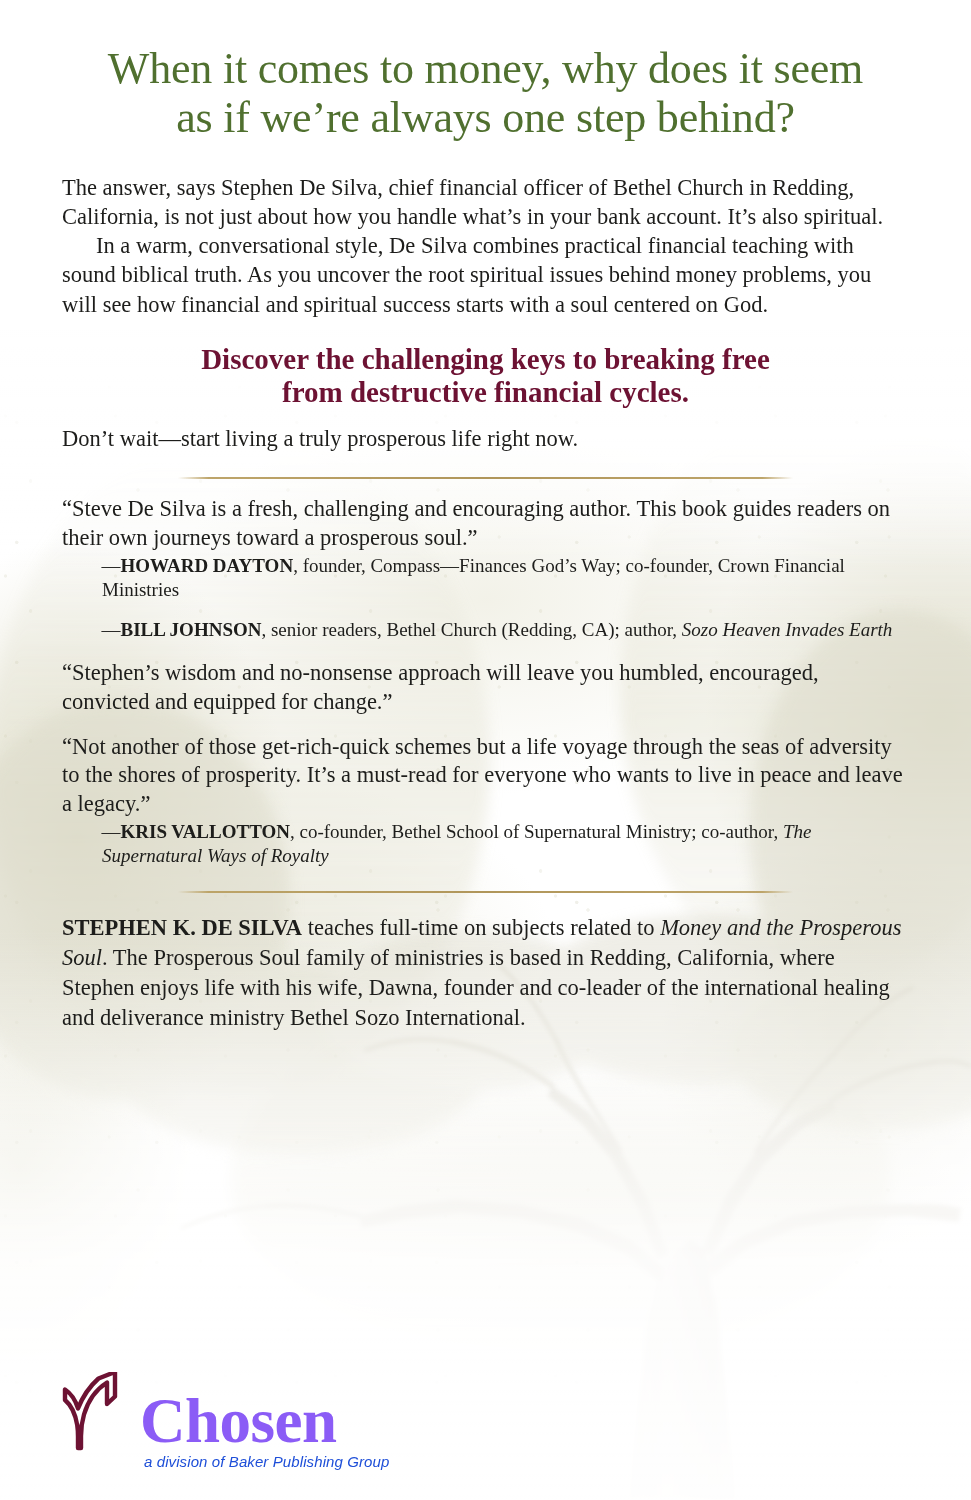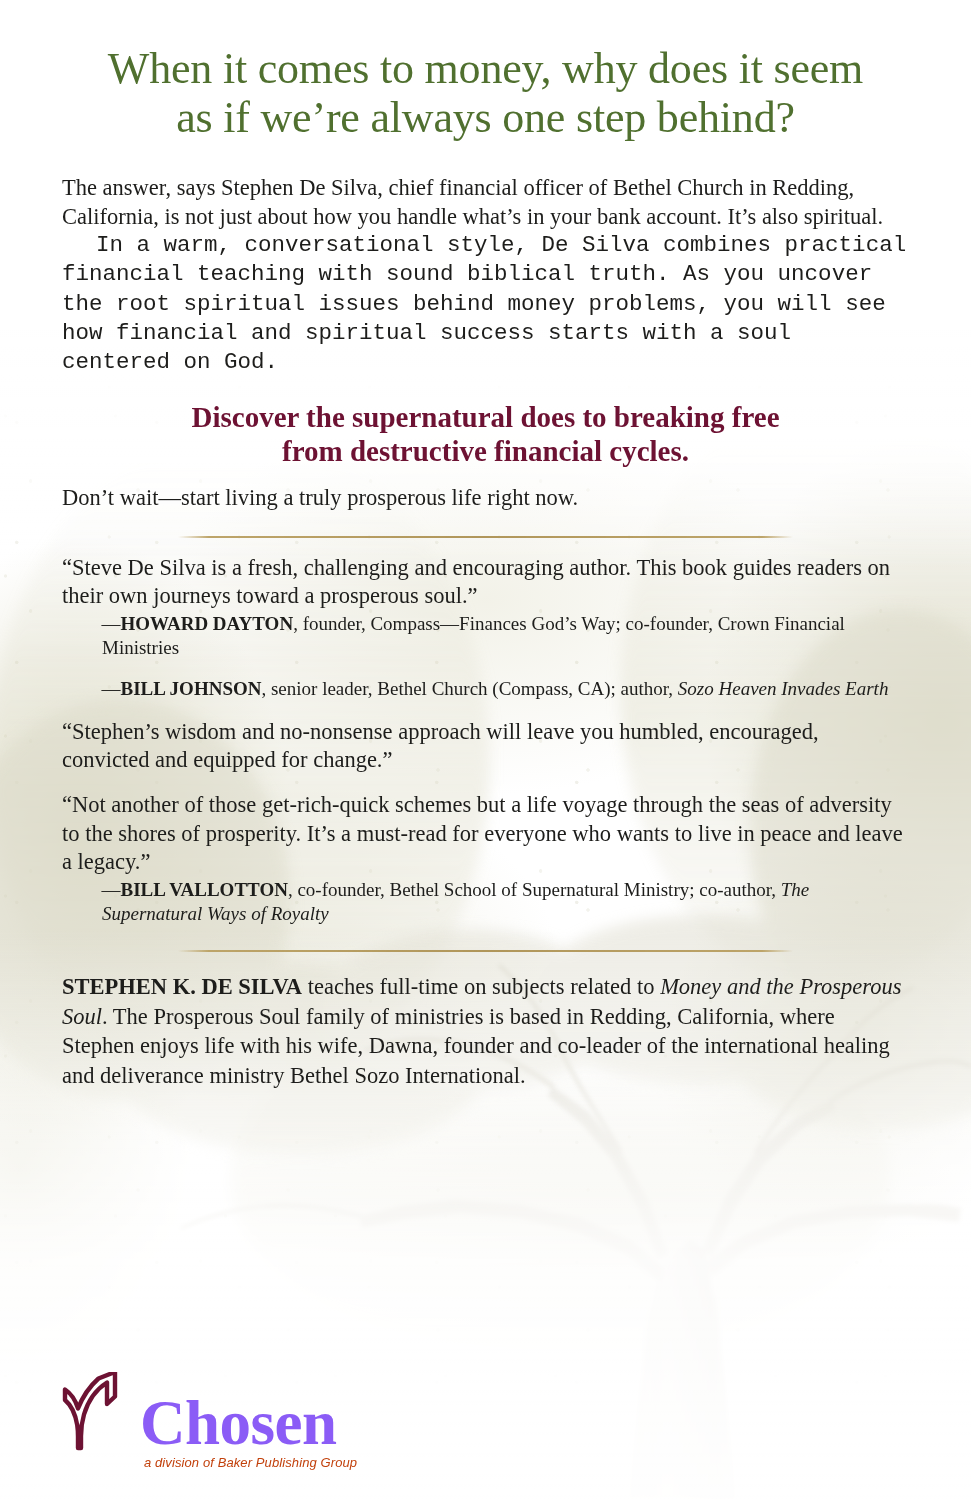--- a/index.html
+++ b/index.html
@@ -92,21 +92,21 @@
   .headline .hl-line { display: block; }
 
   .body-copy {
     margin: 30px 0 0 0;
     font-size: 22.5px;
     line-height: 1.30;
     color: #1d1d1b;
     text-align: left;
   }
   .body-copy p { margin: 0; }
-  .body-copy p.indent { text-indent: 34px; font-family: Liberation Mono, monospace; }
+  .body-copy p.indent { text-indent: 34px; }
 
   .callout {
     margin: 24px 0 0 0;
     text-align: center;
     color: #6d1233;
     font-size: 29px;
     line-height: 1.16;
     font-weight: bold;
   }
   .callout .co-line { display: block; }
@@ -187,22 +187,22 @@
     font-family: "Liberation Serif", "DejaVu Serif", serif;
     font-weight: bold;
     font-size: 63px;
     line-height: 0.96;
     color: #8b5cf6;
     letter-spacing: -0.5px;
   }
   .logo-tag {
     font-family: "Liberation Sans", "DejaVu Sans", sans-serif;
     font-style: italic;
-    font-size: 13px;
-    color: #c2410c;
+    font-size: 15px;
+    color: #1d4ed8;
     margin-top: 2px;
     padding-left: 4px;
     letter-spacing: 0.1px;
   }
 </style>
 </head>
 <body>
 
 <div class="cover">
 
@@ -283,46 +283,46 @@
       <span class="hl-line">When it comes to money, why does it seem</span>
       <span class="hl-line">as if we’re always one step behind?</span>
     </h1>
 
     <div class="body-copy">
       <p>The answer, says Stephen De Silva, chief financial officer of Bethel Church in Redding, California, is not just about how you handle what’s in your bank account. It’s also spiritual.</p>
       <p class="indent">In a warm, conversational style, De Silva combines practical financial teaching with sound biblical truth. As you uncover the root spiritual issues behind money problems, you will see how financial and spiritual success starts with a soul centered on God.</p>
     </div>
 
     <div class="callout">
-      <span class="co-line">Discover the supernatural does to breaking free</span>
+      <span class="co-line">Discover the challenging keys to breaking free</span>
       <span class="co-line">from destructive financial cycles.</span>
     </div>
 
     <p class="closing-line">Don’t wait—start living a truly prosperous life right now.</p>
 
     <div class="rule"></div>
 
     <div class="endorsements">
 
       <div class="endorsement">
         <p class="quote">“Steve De Silva is a fresh, challenging and encouraging author. This book guides readers on their own journeys toward a prosperous soul.”</p>
         <p class="attribution"><span>—</span><span class="who">HOWARD DAYTON</span><span>, founder, Compass—Finances God’s Way; co-founder, Crown Financial Ministries</span><span class="work"></span><span></span></p>
       </div>
 
       <div class="endorsement">
-        <p class="attribution"><span>—</span><span class="who">BILL JOHNSON</span><span>, senior leader, Bethel Church (Compass, CA); author, </span><span class="work">Sozo Heaven Invades Earth</span><span></span></p>
+        <p class="attribution"><span>—</span><span class="who">BILL JOHNSON</span><span>, senior readers, Bethel Church (Redding, CA); author, </span><span class="work">Sozo Heaven Invades Earth</span><span></span></p>
       </div>
 
       <div class="endorsement">
         <p class="quote">“Stephen’s wisdom and no-nonsense approach will leave you humbled, encouraged, convicted and equipped for change.”</p>
       </div>
 
       <div class="endorsement">
         <p class="quote">“Not another of those get-rich-quick schemes but a life voyage through the seas of adversity to the shores of prosperity. It’s a must-read for everyone who wants to live in peace and leave a legacy.”</p>
-        <p class="attribution"><span>—</span><span class="who">BILL VALLOTTON</span><span>, co-founder, Bethel School of Supernatural Ministry; co-author, </span><span class="work">The Supernatural Ways of Royalty</span><span></span></p>
+        <p class="attribution"><span>—</span><span class="who">KRIS VALLOTTON</span><span>, co-founder, Bethel School of Supernatural Ministry; co-author, </span><span class="work">The Supernatural Ways of Royalty</span><span></span></p>
       </div>
 
     </div>
 
     <div class="rule"></div>
 
     <p class="bio"><span class="author-name">STEPHEN K. DE SILVA</span><span> teaches full-time on subjects related to </span><span class="work">Money and the Prosperous Soul</span><span>. The Prosperous Soul family of ministries is based in Redding, California, where Stephen enjoys life with his wife, Dawna, founder and co-leader of the international healing and deliverance ministry Bethel Sozo International.</span></p>
 
   </div>
 

